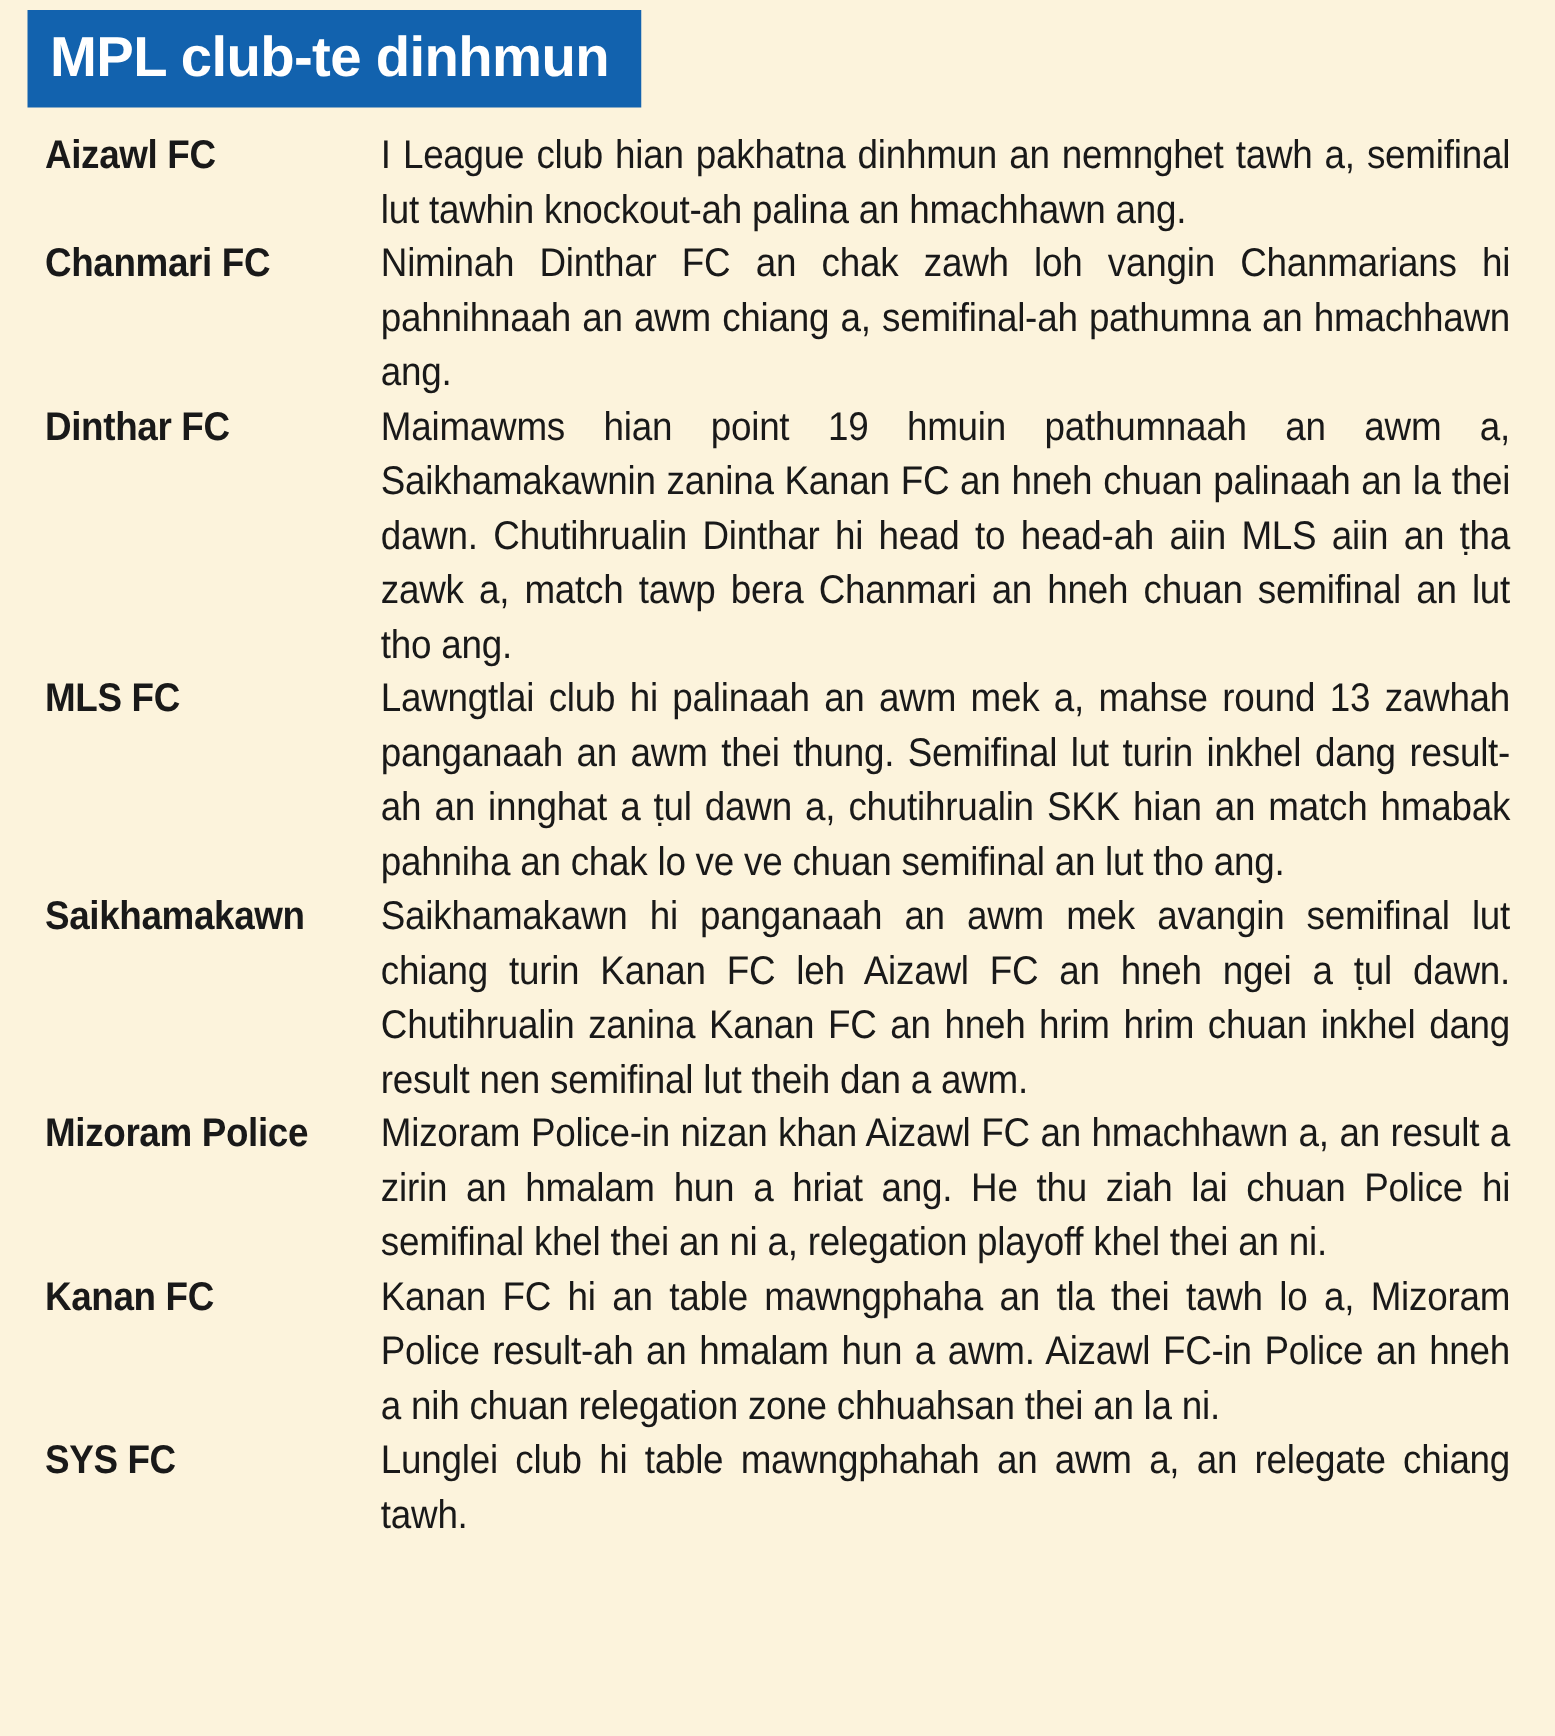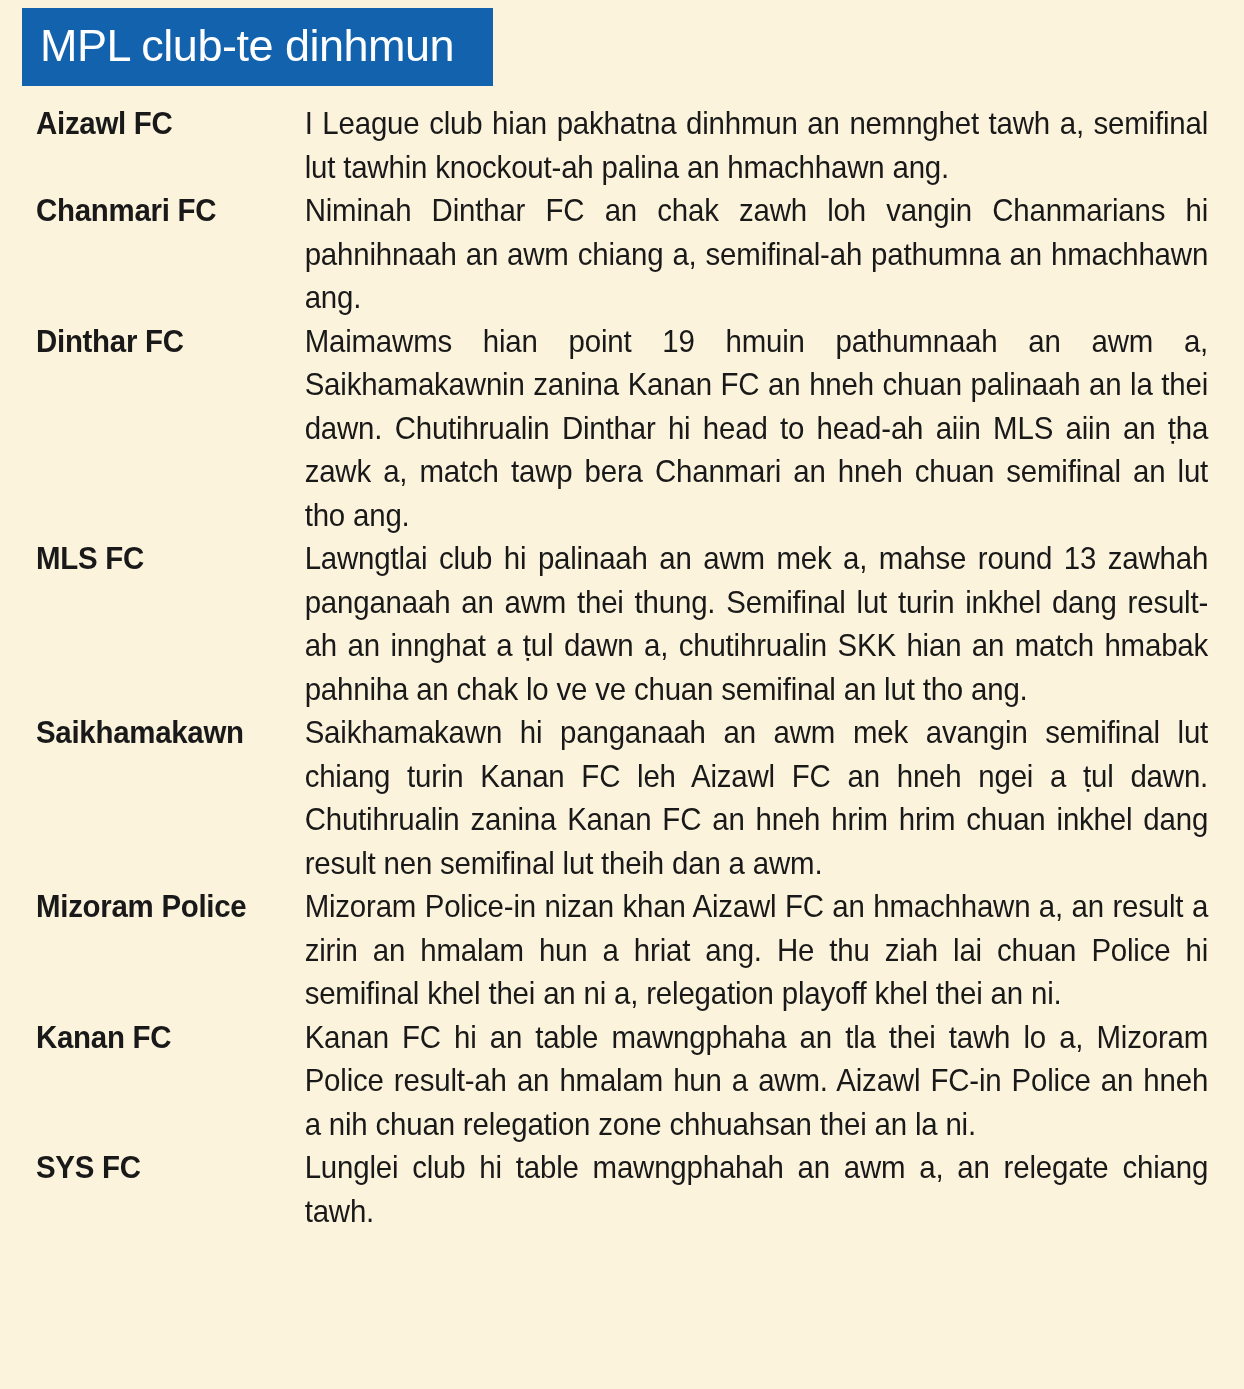--- a/index.html
+++ b/index.html
@@ -21,21 +21,21 @@
   .panel {
     width: 1244px;
     height: 1389px;
     padding: 8px 36px 20px 22px;
     background: var(--page-bg);
   }
   .header-bar {
     display: inline-block;
     background: var(--header-bg);
     color: var(--header-text);
-    font-weight: normal;
+    font-weight: bold;
     font-size: 45px;
     line-height: 1;
     padding: 15px 26px 18px 18px;
     min-width: 471px;
     letter-spacing: -0.5px;
   }
   .content {
     margin-top: 16px;
     margin-left: 14px;
     width: 1274px;

